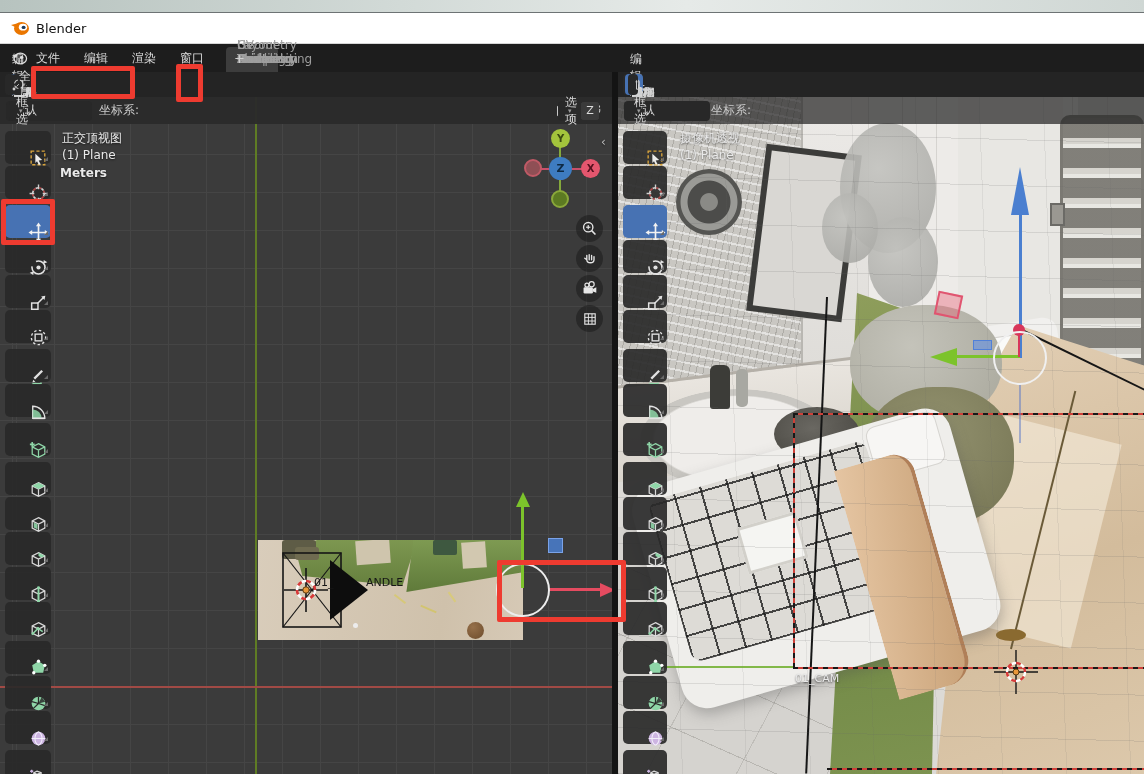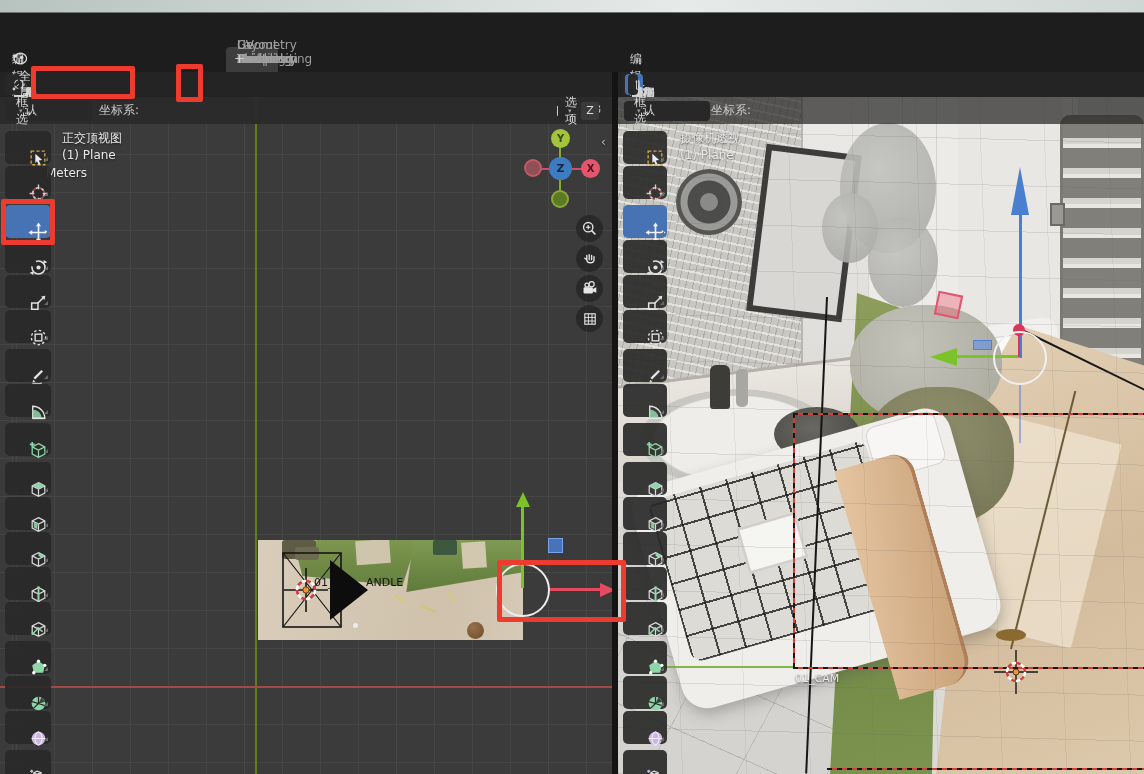--- a/index.html
+++ b/index.html
@@ -147,27 +147,43 @@
   #gz-red-sq-r{left:318px;top:196px;width:25px;height:24px;background:rgba(235,90,110,.38);border:2px solid #e05570;transform:rotate(12deg);}
   #gz-blue-rect-r{left:355px;top:243px;width:19px;height:10px;background:rgba(90,140,235,.55);border:1px solid #5080d8;}
 </style>
 </head>
 <body>
 
 <div id="app">
 
   <div id="desktop-strip"></div>
 
+  <div id="titlebar">
+    <svg id="titlebar-logo" viewBox="0 0 20 18">
+      <ellipse cx="11.5" cy="9.5" rx="7.5" ry="6.5" fill="#ea7600"></ellipse>
+      <ellipse cx="13" cy="8.2" rx="4.2" ry="3.4" fill="#ffffff"></ellipse>
+      <ellipse cx="13.6" cy="8.4" rx="2" ry="1.7" fill="#1b3a5c"></ellipse>
+      <path d="M1 6 L9 4 L7 9 Z" fill="#ea7600"></path>
+    </svg>
+    <span id="titlebar-text">Blender</span>
+  </div>
 
   <div id="menubar">
     <svg id="menubar-logo" viewBox="0 0 20 18">
       <ellipse cx="11.5" cy="9.5" rx="7" ry="6" fill="none" stroke="#e0e0e0" stroke-width="1.4"></ellipse>
       <ellipse cx="13" cy="8.4" rx="2" ry="1.6" fill="#e0e0e0"></ellipse>
       <path d="M2 6.5 L8.5 4.5 L7 9 Z" fill="#e0e0e0"></path>
     </svg>
+    <div id="menus">
+        <span class="menu">文件</span>
+        <span class="menu">编辑</span>
+        <span class="menu">渲染</span>
+        <span class="menu">窗口</span>
+        <span class="menu">帮助</span>
+      </div>
     <div id="tabs">
         <span class="tab active">Paint</span>
         <span class="tab">Texture</span>
         <span class="tab">Geometry</span>
         <span class="tab">UV Shading</span>
         <span class="tab">Layout Paint</span>
         <span class="tab">Modeling</span>
         <span class="tab">Animation</span>
         <span class="tab">Sculpting</span>
         <span class="tab">Compositing</span>
@@ -343,21 +359,21 @@
 
     <div id="gz-green-line-l"></div>
     <div id="gz-green-head-l"></div>
     <div id="gz-red-line-l"></div>
     <div id="gz-red-head-l"></div>
     <div id="gz-blue-sq-l"></div>
     <div id="gz-circle-l"></div>
 
     <span class="vp-label" style="left:62px;top:33px;">正交顶视图</span>
     <span class="vp-label" style="left:62px;top:51px;">(1) Plane</span>
-    <span class="vp-label" style="left:46px;top:69px;">Meters</span>
+    <span class="vp-label" style="left:60px;top:69px;font-weight:bold;">Meters</span>
     <span class="vp-label" style="left:601px;top:38px;color:#bdbdbd;">‹</span>
 
     <div style="left:524px;top:32px;width:76px;height:86px;">
       <div style="left:35px;top:12px;width:2px;height:62px;background:#84a83c;"></div>
       <div style="left:7px;top:39px;width:62px;height:2px;background:#c8506a;"></div>
       <div class="navball" style="left:27px;top:0px;width:19px;height:19px;background:#a3c43c;color:#3a4a10;">Y</div>
       <div class="navball" style="left:57px;top:30px;width:19px;height:19px;background:#e4566e;color:#55101e;">X</div>
       <div class="navball" style="left:0px;top:30px;width:18px;height:18px;background:#8f4f55;border:2px solid #c05a66;"></div>
       <div class="navball" style="left:27px;top:61px;width:18px;height:18px;background:#5c7a22;border:2px solid #8aa83a;"></div>
       <div class="navball" style="left:25px;top:28px;width:23px;height:23px;background:#3e7cc1;color:#0e2a44;font-size:11px;">Z</div>

